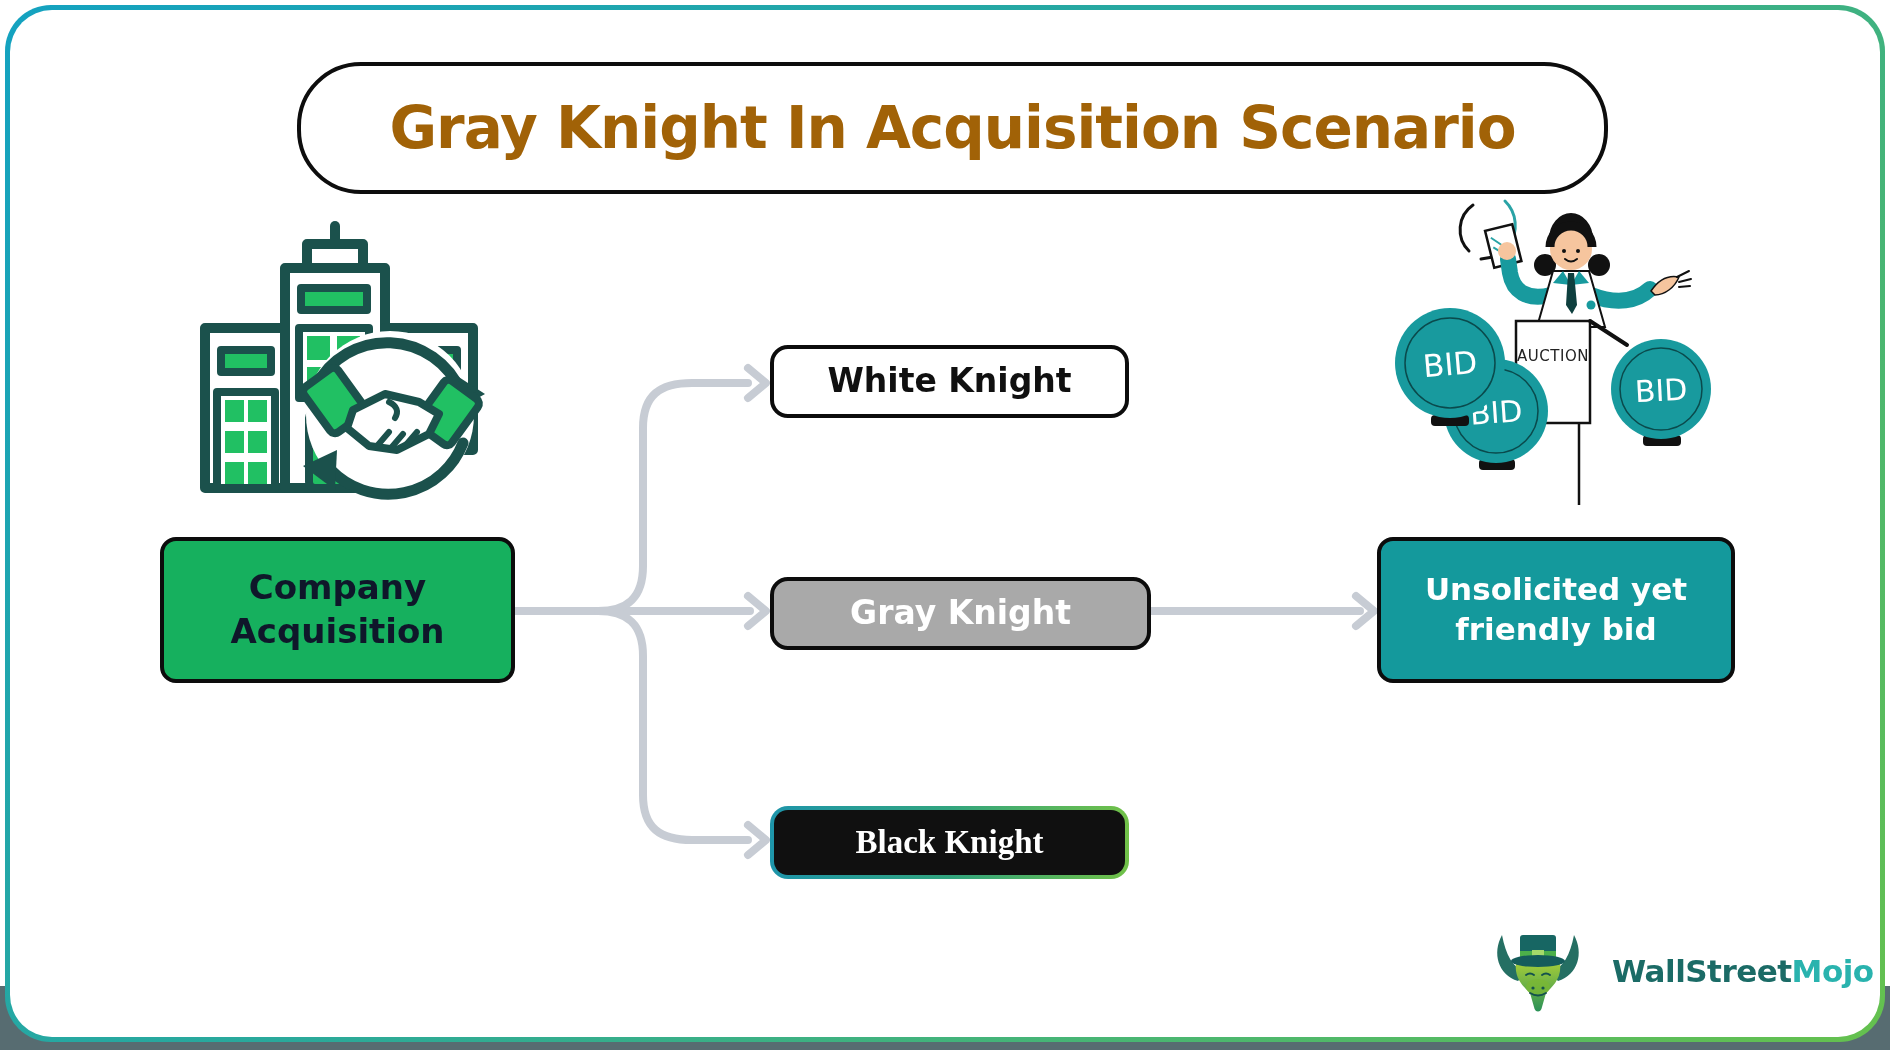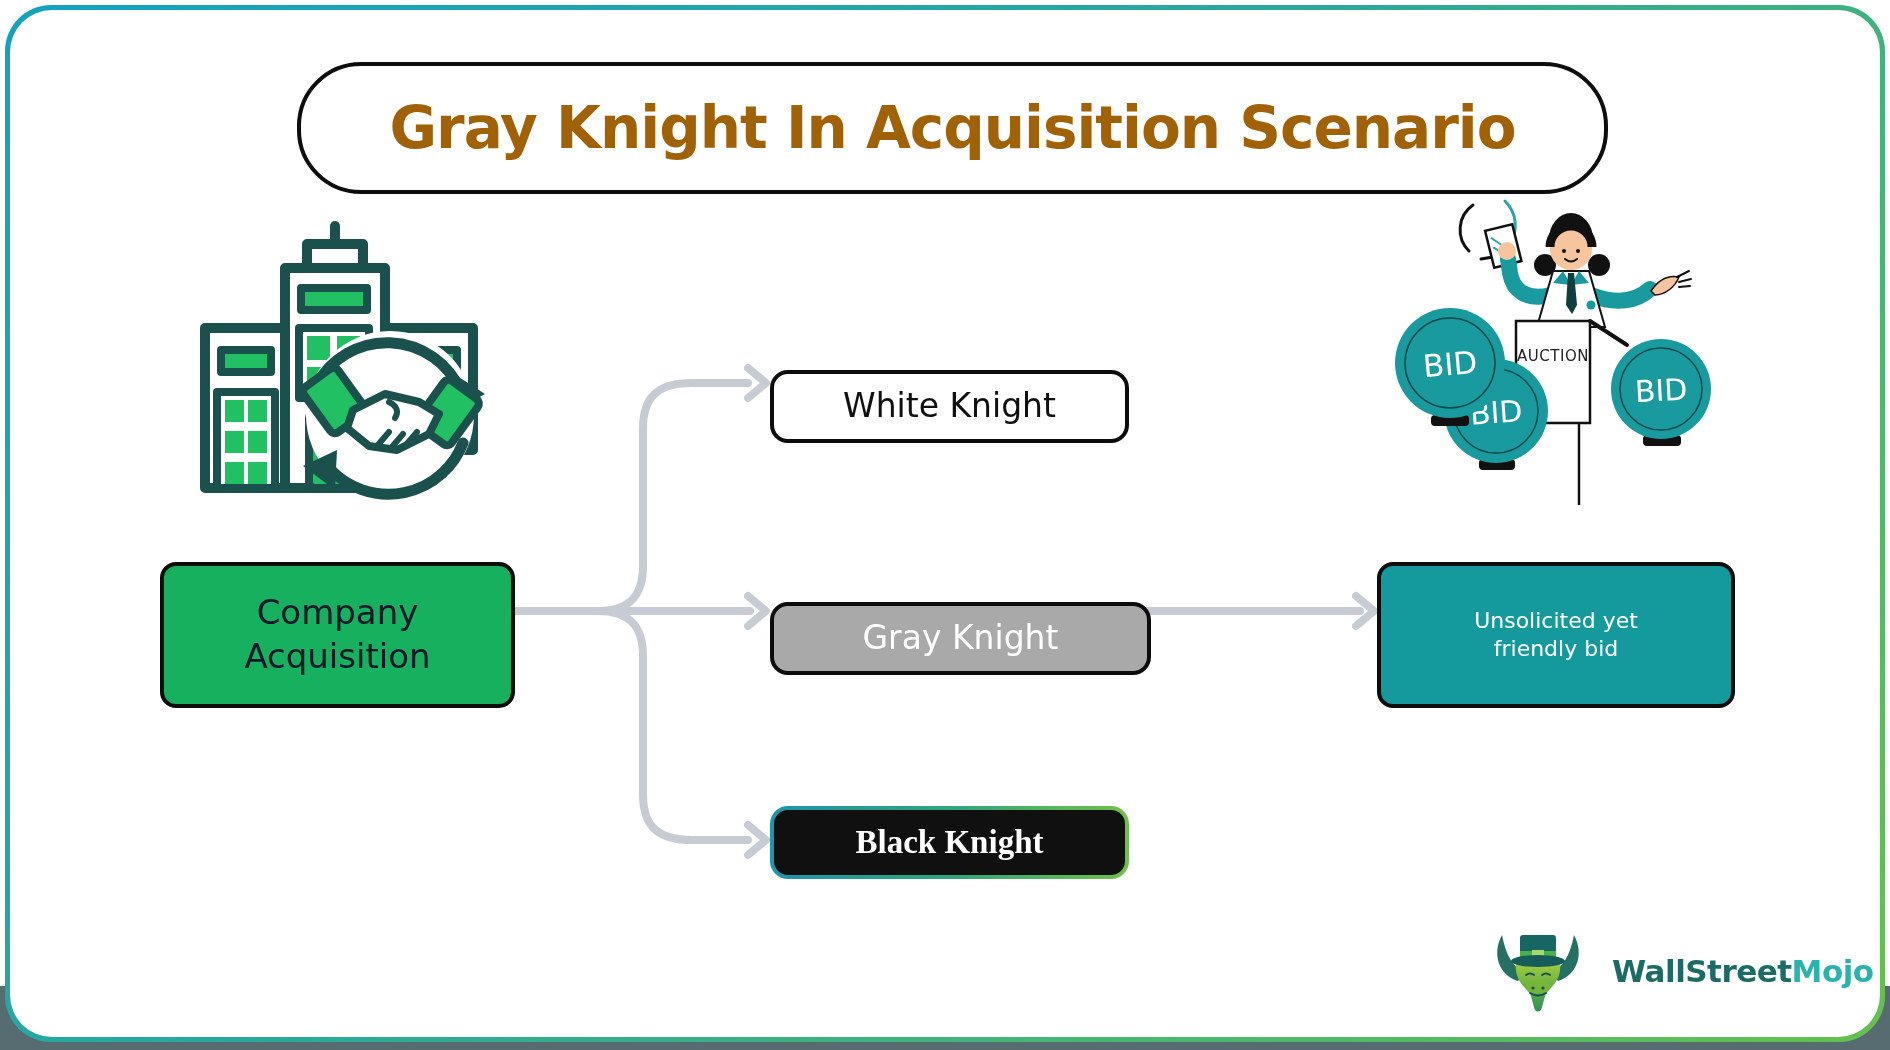--- a/index.html
+++ b/index.html
@@ -27,21 +27,21 @@
     position:absolute;left:297px;top:62px;width:1303px;height:124px;
     border:4px solid #0d0d0d;border-radius:64px;background:#ffffff;
     display:flex;align-items:center;justify-content:center;
   }
   .title-pill span{
     font-size:58px;font-weight:800;color:#a16207;letter-spacing:-1px;white-space:nowrap;
   }
   
   .node{
     position:absolute;display:flex;flex-direction:column;align-items:center;justify-content:center;
-    box-sizing:border-box;text-align:center;font-weight:400;line-height:1.28;margin-top:25px;
+    box-sizing:border-box;text-align:center;font-weight:700;line-height:1.28;
   }
   .node-company{
     left:160px;top:537px;width:355px;height:146px;
     background:#16b05e;border:4px solid #0c0c0c;border-radius:16px;
     color:#0f172a;font-size:34px;
   }
   .node-white{
     left:770px;top:345px;width:359px;height:73px;
     background:#ffffff;border:4px solid #0c0c0c;border-radius:18px;
     color:#101010;font-size:33px;
@@ -57,21 +57,21 @@
     background:linear-gradient(90deg,#1e95aa 0%,#31a47e 50%,#71c148 100%);
   }
   .node-black{
     width:100%;height:100%;border-radius:14px;background:#101010;
     display:flex;align-items:center;justify-content:center;
     color:#ffffff;font-size:33px;font-weight:800;font-family:Liberation Serif, serif;
   }
   .node-bid{
     left:1377px;top:537px;width:358px;height:146px;
     background:#14999c;border:4px solid #0c0c0c;border-radius:16px;
-    color:#ffffff;font-size:22px;
+    color:#ffffff;font-size:31px;
   }
   
   .connectors{position:absolute;left:0;top:0;width:1890px;height:1050px;pointer-events:none;}
   
   .acq-icon{position:absolute;left:185px;top:200px;width:310px;height:300px;}
   .auction-art{position:absolute;left:1393px;top:193px;width:362px;height:322px;}
   
   .logo{
     position:absolute;left:1488px;top:925px;width:372px;height:92px;
     display:flex;align-items:center;

